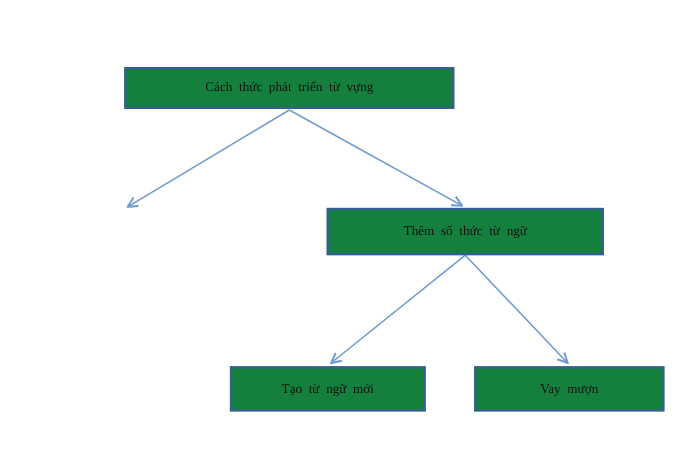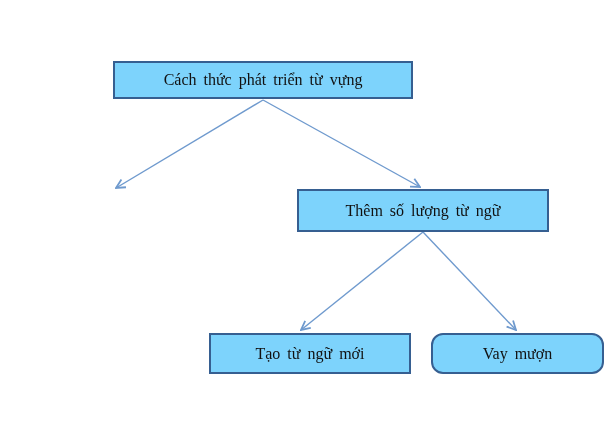--- a/index.html
+++ b/index.html
@@ -25,36 +25,36 @@
     pointer-events:none;
   }
   .edge{
     stroke:var(--arrow-color);
     stroke-width:1.4;
     fill:none;
   }
   .node{
     position:absolute;
     box-sizing:border-box;
-    background:#7dd3fc;
+    background:#15803d;
     border:2px solid var(--border-color);
     display:flex;
     align-items:center;
     justify-content:center;
     text-align:right;
     color:var(--text-color);
-    font-size:16px;
+    font-size:12px;
     word-spacing:3px;
     line-height:1.1;
   }
   .node-root        {left:113px; top:61px;  width:300px; height:38px;}
   .node-add-meaning {left:5px;   top:191px; width:217px; height:41px;}
   .node-add-quantity{left:297px; top:189px; width:252px; height:43px;}
-  .node-create-new  {left:209px; top:333px; width:202px; height:41px;}
-  .node-borrow      {left:431px; top:333px; width:173px; height:41px;border-radius:12px;}
+  .node-create-new  {left:209px; top:333px; width:178px; height:41px;}
+  .node-borrow      {left:431px; top:333px; width:173px; height:41px;}
 </style>
 </head>
 <body>
 
 <div class="canvas">
 
   <svg class="edges" viewBox="0 0 614 424" xmlns="http://www.w3.org/2000/svg" aria-hidden="true">
     <defs>
       <marker id="arrowhead" viewBox="0 0 10 10" refX="9" refY="5" markerWidth="8" markerHeight="8" orient="auto">
         <path d="M1,1 L9,5 L1,9" fill="none" stroke="#6f9ace" stroke-width="1.6"></path>
@@ -62,19 +62,19 @@
     </defs>
     <line class="edge" x1="263" y1="100" x2="116" y2="188" marker-end="url(#arrowhead)"></line>
     <line class="edge" x1="263" y1="100" x2="420" y2="187" marker-end="url(#arrowhead)"></line>
     <line class="edge" x1="423" y1="232" x2="301" y2="330" marker-end="url(#arrowhead)"></line>
     <line class="edge" x1="423" y1="232" x2="516" y2="330" marker-end="url(#arrowhead)"></line>
   </svg>
 
   <div class="node node-root">Cách thức phát triển từ vựng</div>
 
 
-  <div class="node node-add-quantity">Thêm số lượng từ ngữ</div>
+  <div class="node node-add-quantity">Thêm số thức từ ngữ</div>
 
   <div class="node node-create-new">Tạo từ ngữ mới</div>
 
   <div class="node node-borrow">Vay mượn</div>
 
 </div>
 
 </body></html>

